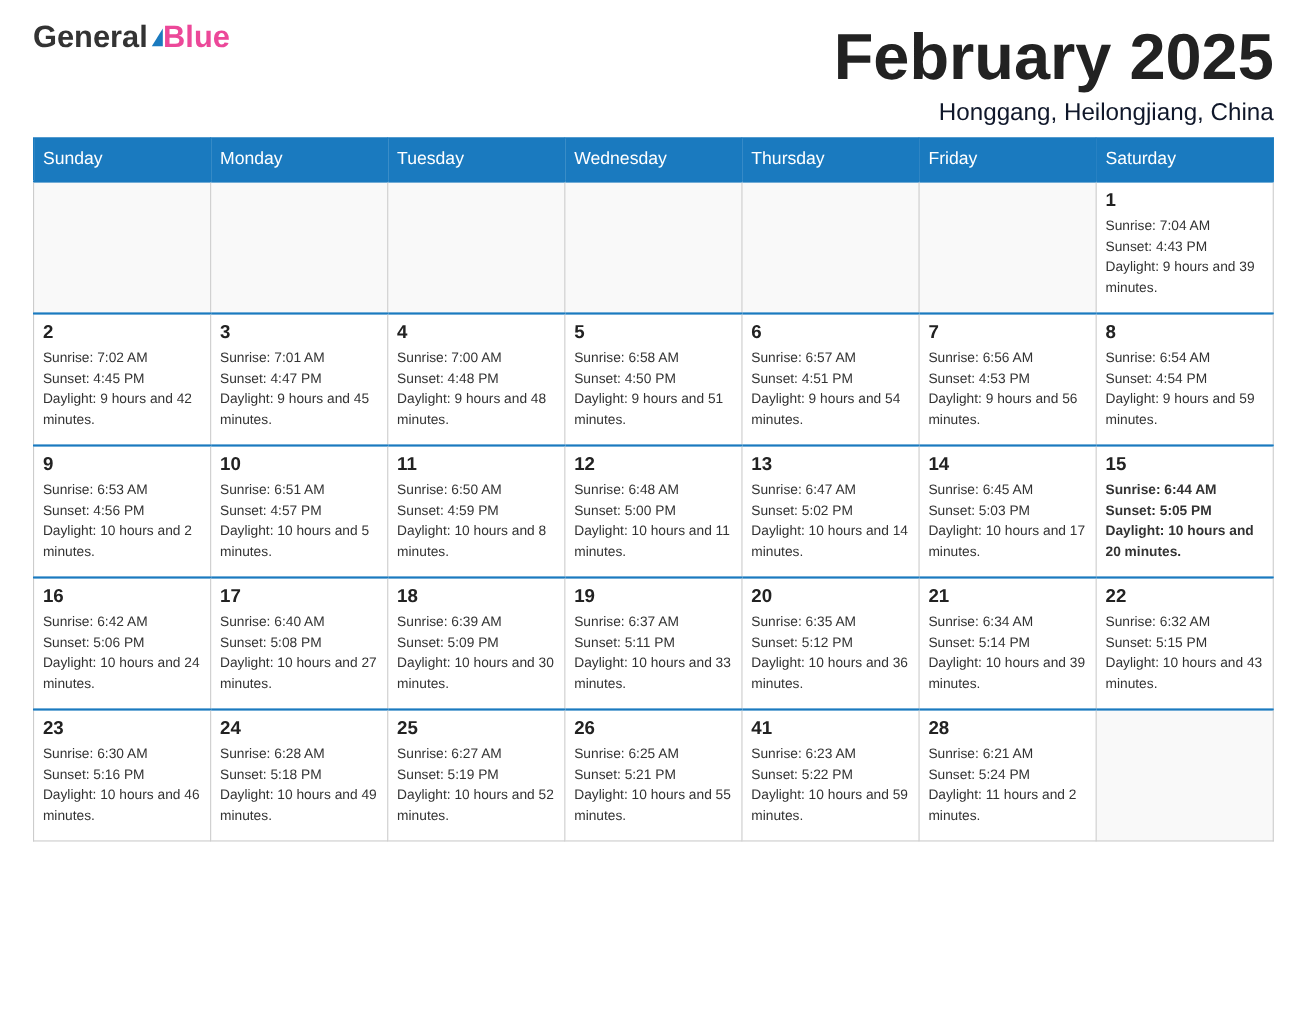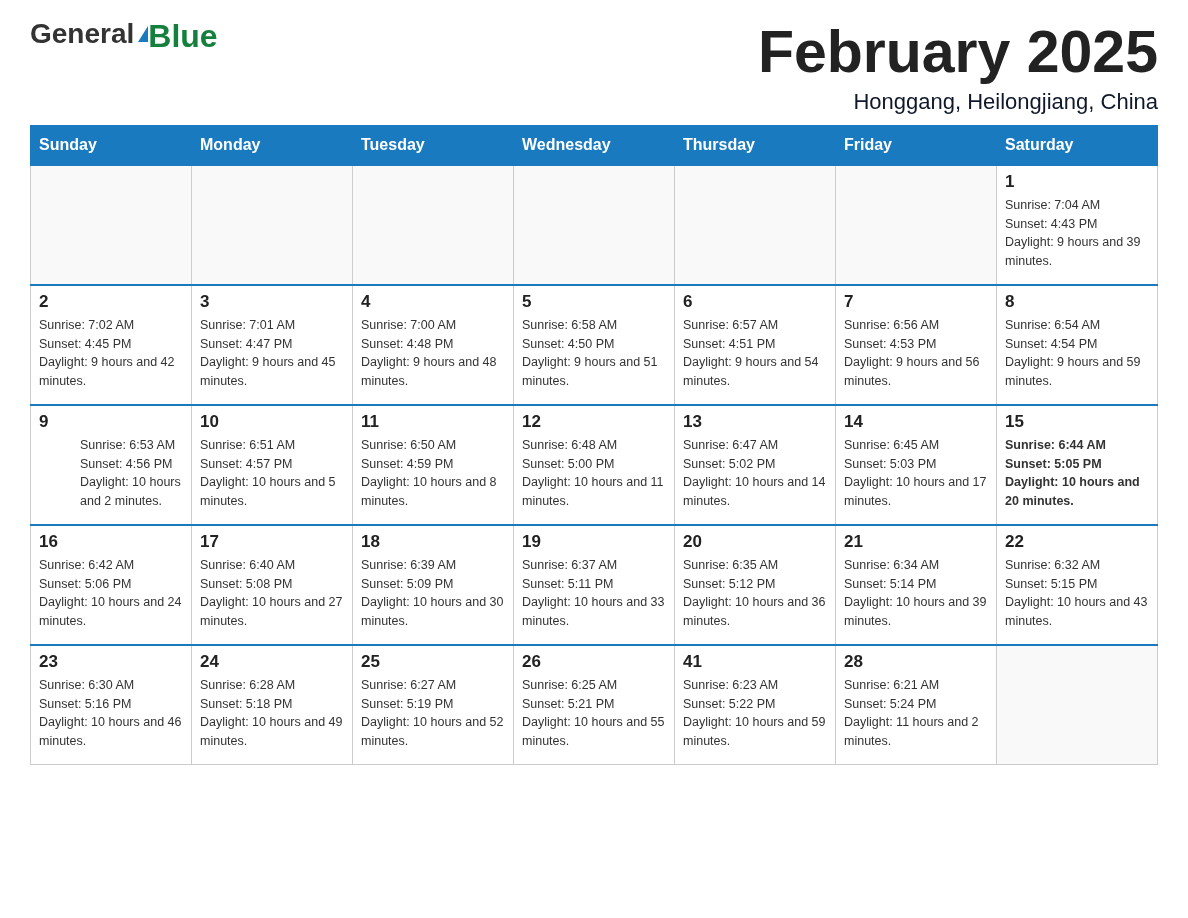--- a/index.html
+++ b/index.html
@@ -21,23 +21,23 @@
       flex-direction: row;
       align-items: flex-start;
     }
     .logo-general {
       font-size: 28px;
       font-weight: bold;
       color: #333;
       line-height: 1;
     }
     .logo-blue {
-      font-size: 32px;
+      font-size: 28px;
       font-weight: bold;
-      color: #15803d;
+      color: #ec4899;
       line-height: 1;
     }
     .logo-triangle {
       display: inline-block;
       width: 0;
       height: 0;
       border-left: 10px solid transparent;
       border-bottom: 16px solid #1a7abf;
       margin-left: 2px;
       vertical-align: middle;
@@ -63,21 +63,21 @@
     }
     .calendar {
       width: 100%;
       border-collapse: collapse;
       margin-top: 10px;
     }
     .calendar th {
       background-color: #1a7abf;
       color: #fff;
       font-size: 16px;
-      font-weight: bold;
+      font-weight: normal;
       padding: 10px 8px;
       text-align: left;
       border: 1px solid #1a7abf;
     }
     .calendar td {
       vertical-align: top;
       border: 1px solid #ccc;
       padding: 6px 8px;
       width: calc(100% / 7);
       height: 120px;
@@ -186,21 +186,21 @@
         <td>
           <div class="day-number">8</div>
           <div class="day-info" style="white-space: pre-line;">Sunrise: 6:54 AM
 Sunset: 4:54 PM
 Daylight: 9 hours and 59 minutes.</div>
         </td>
       </tr>
       <tr class="week-row">
         <td>
           <div class="day-number">9</div>
-          <div class="day-info" style="white-space: pre-line; margin-left: 41px;">Sunrise: 6:53 AM
+          <div class="day-info" style="white-space: pre-line;">Sunrise: 6:53 AM
 Sunset: 4:56 PM
 Daylight: 10 hours and 2 minutes.</div>
         </td>
         <td>
           <div class="day-number">10</div>
           <div class="day-info" style="white-space: pre-line;">Sunrise: 6:51 AM
 Sunset: 4:57 PM
 Daylight: 10 hours and 5 minutes.</div>
         </td>
         <td>

